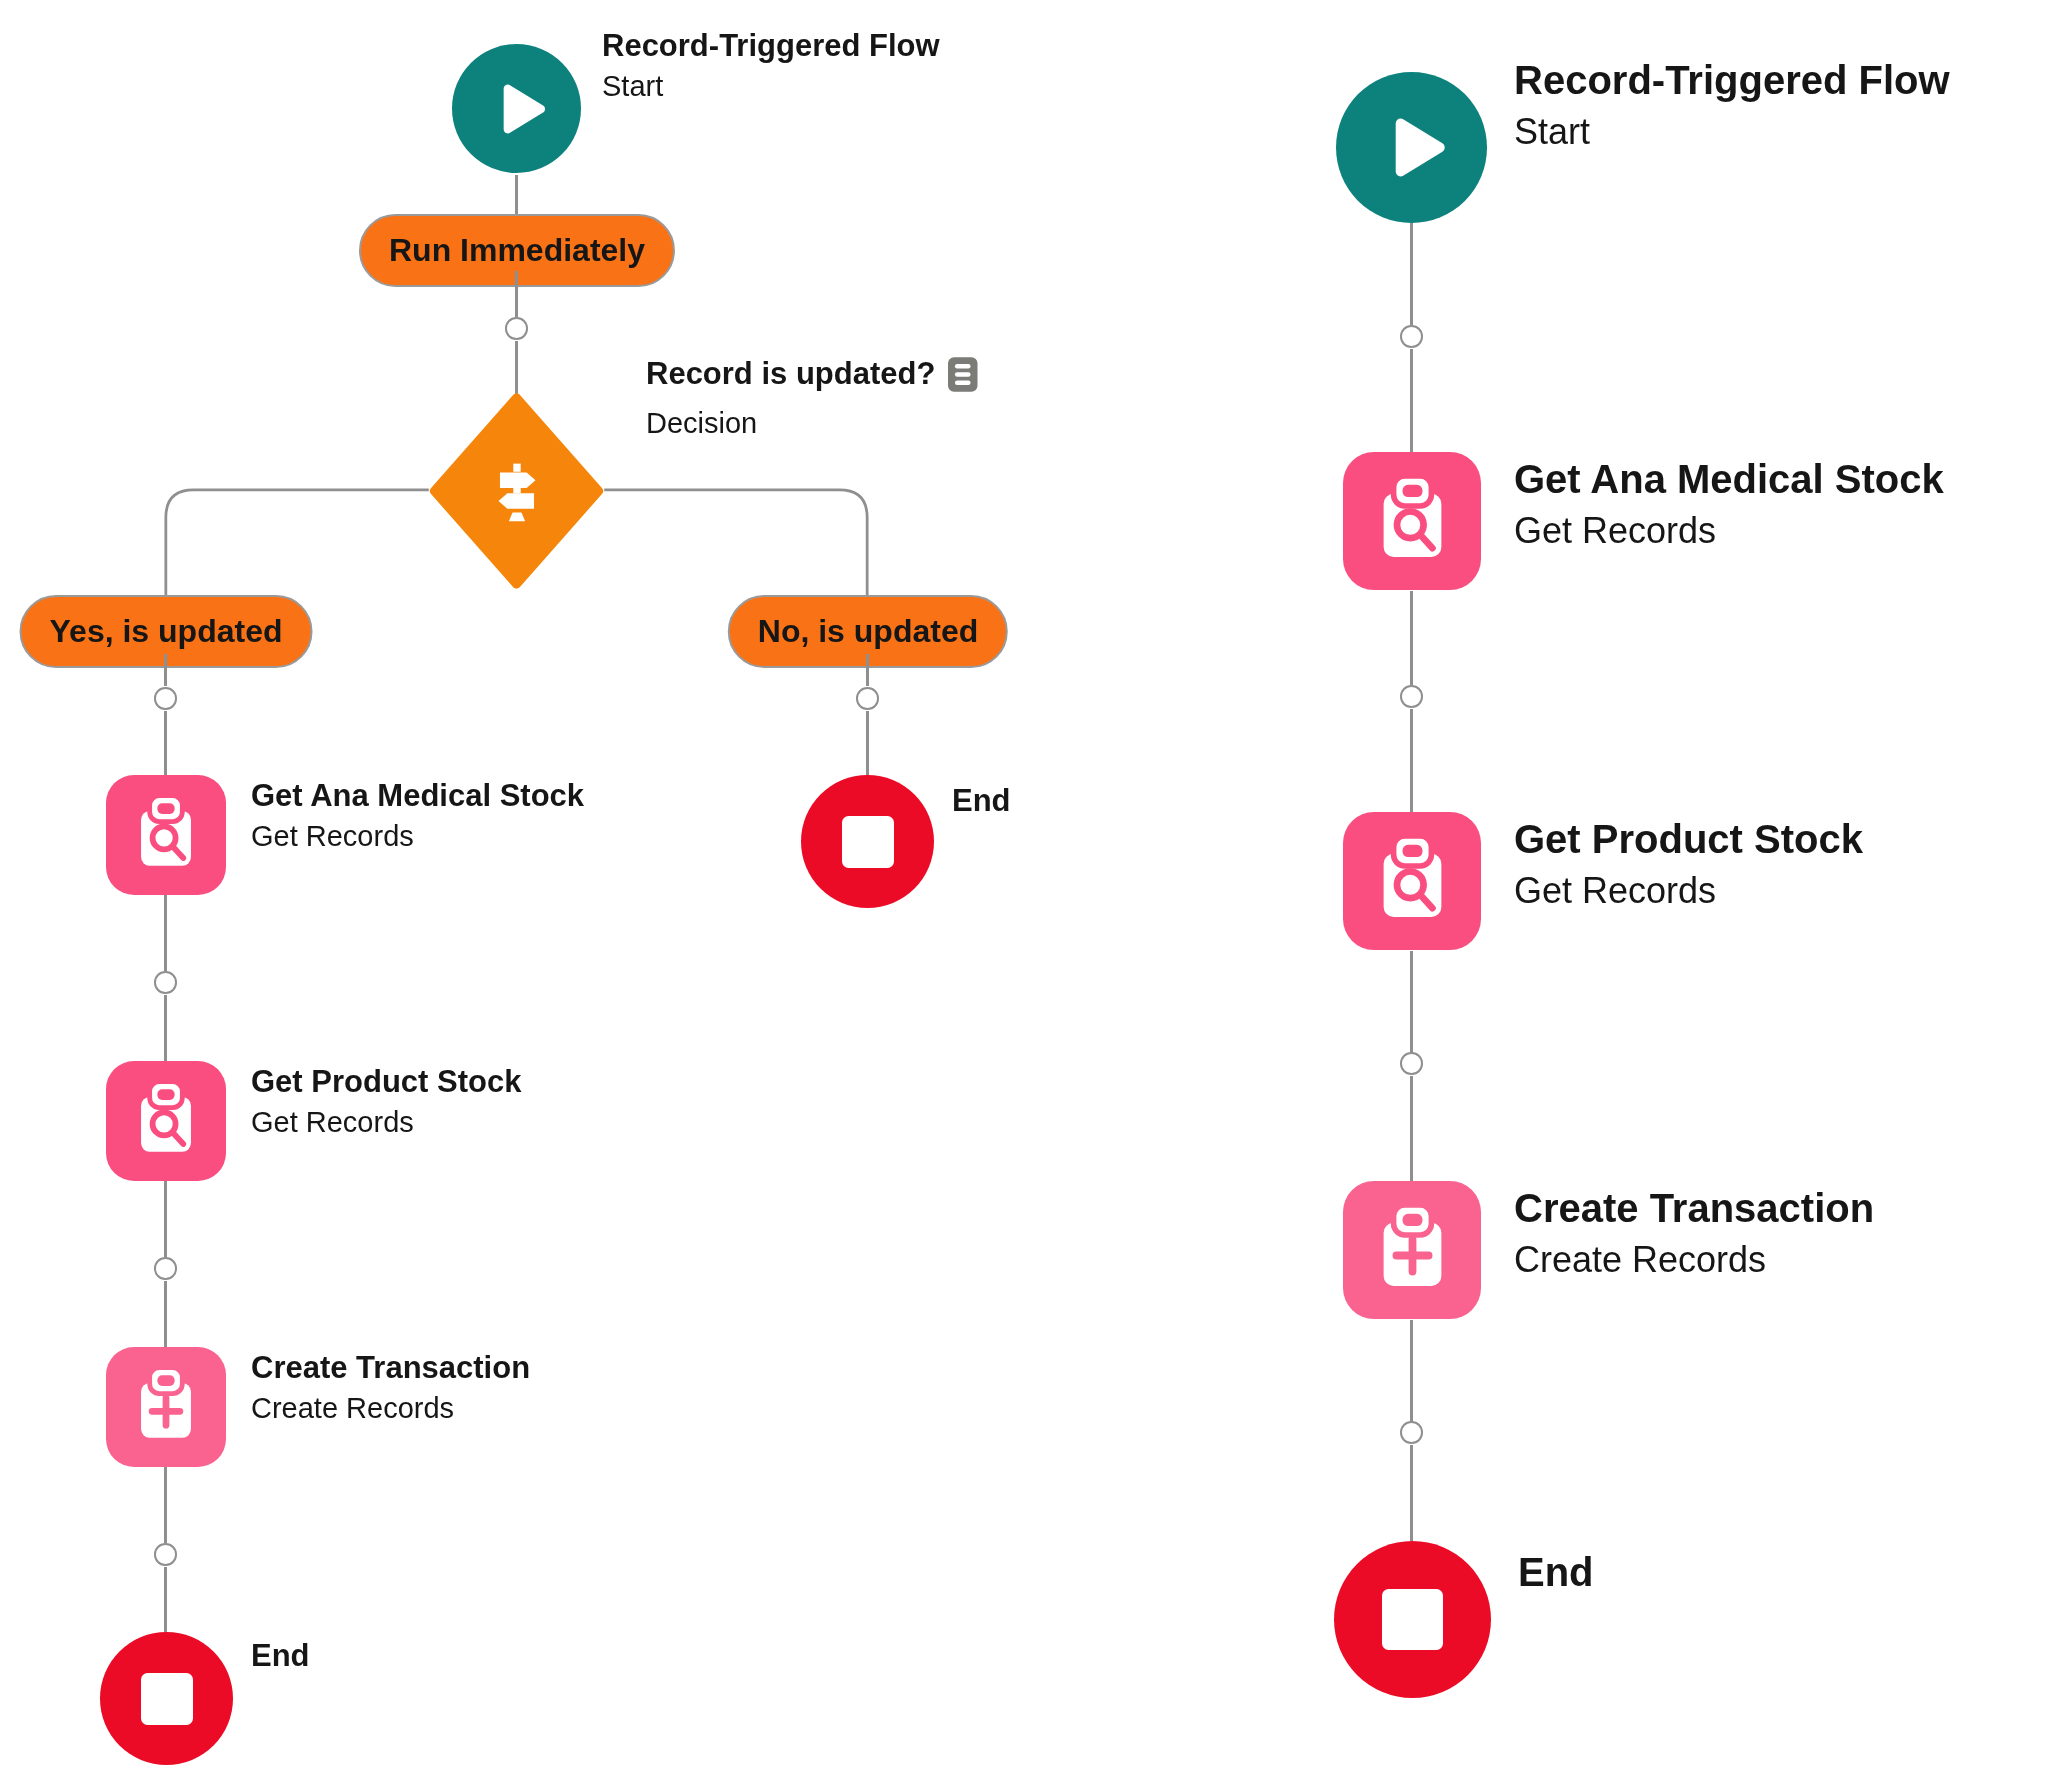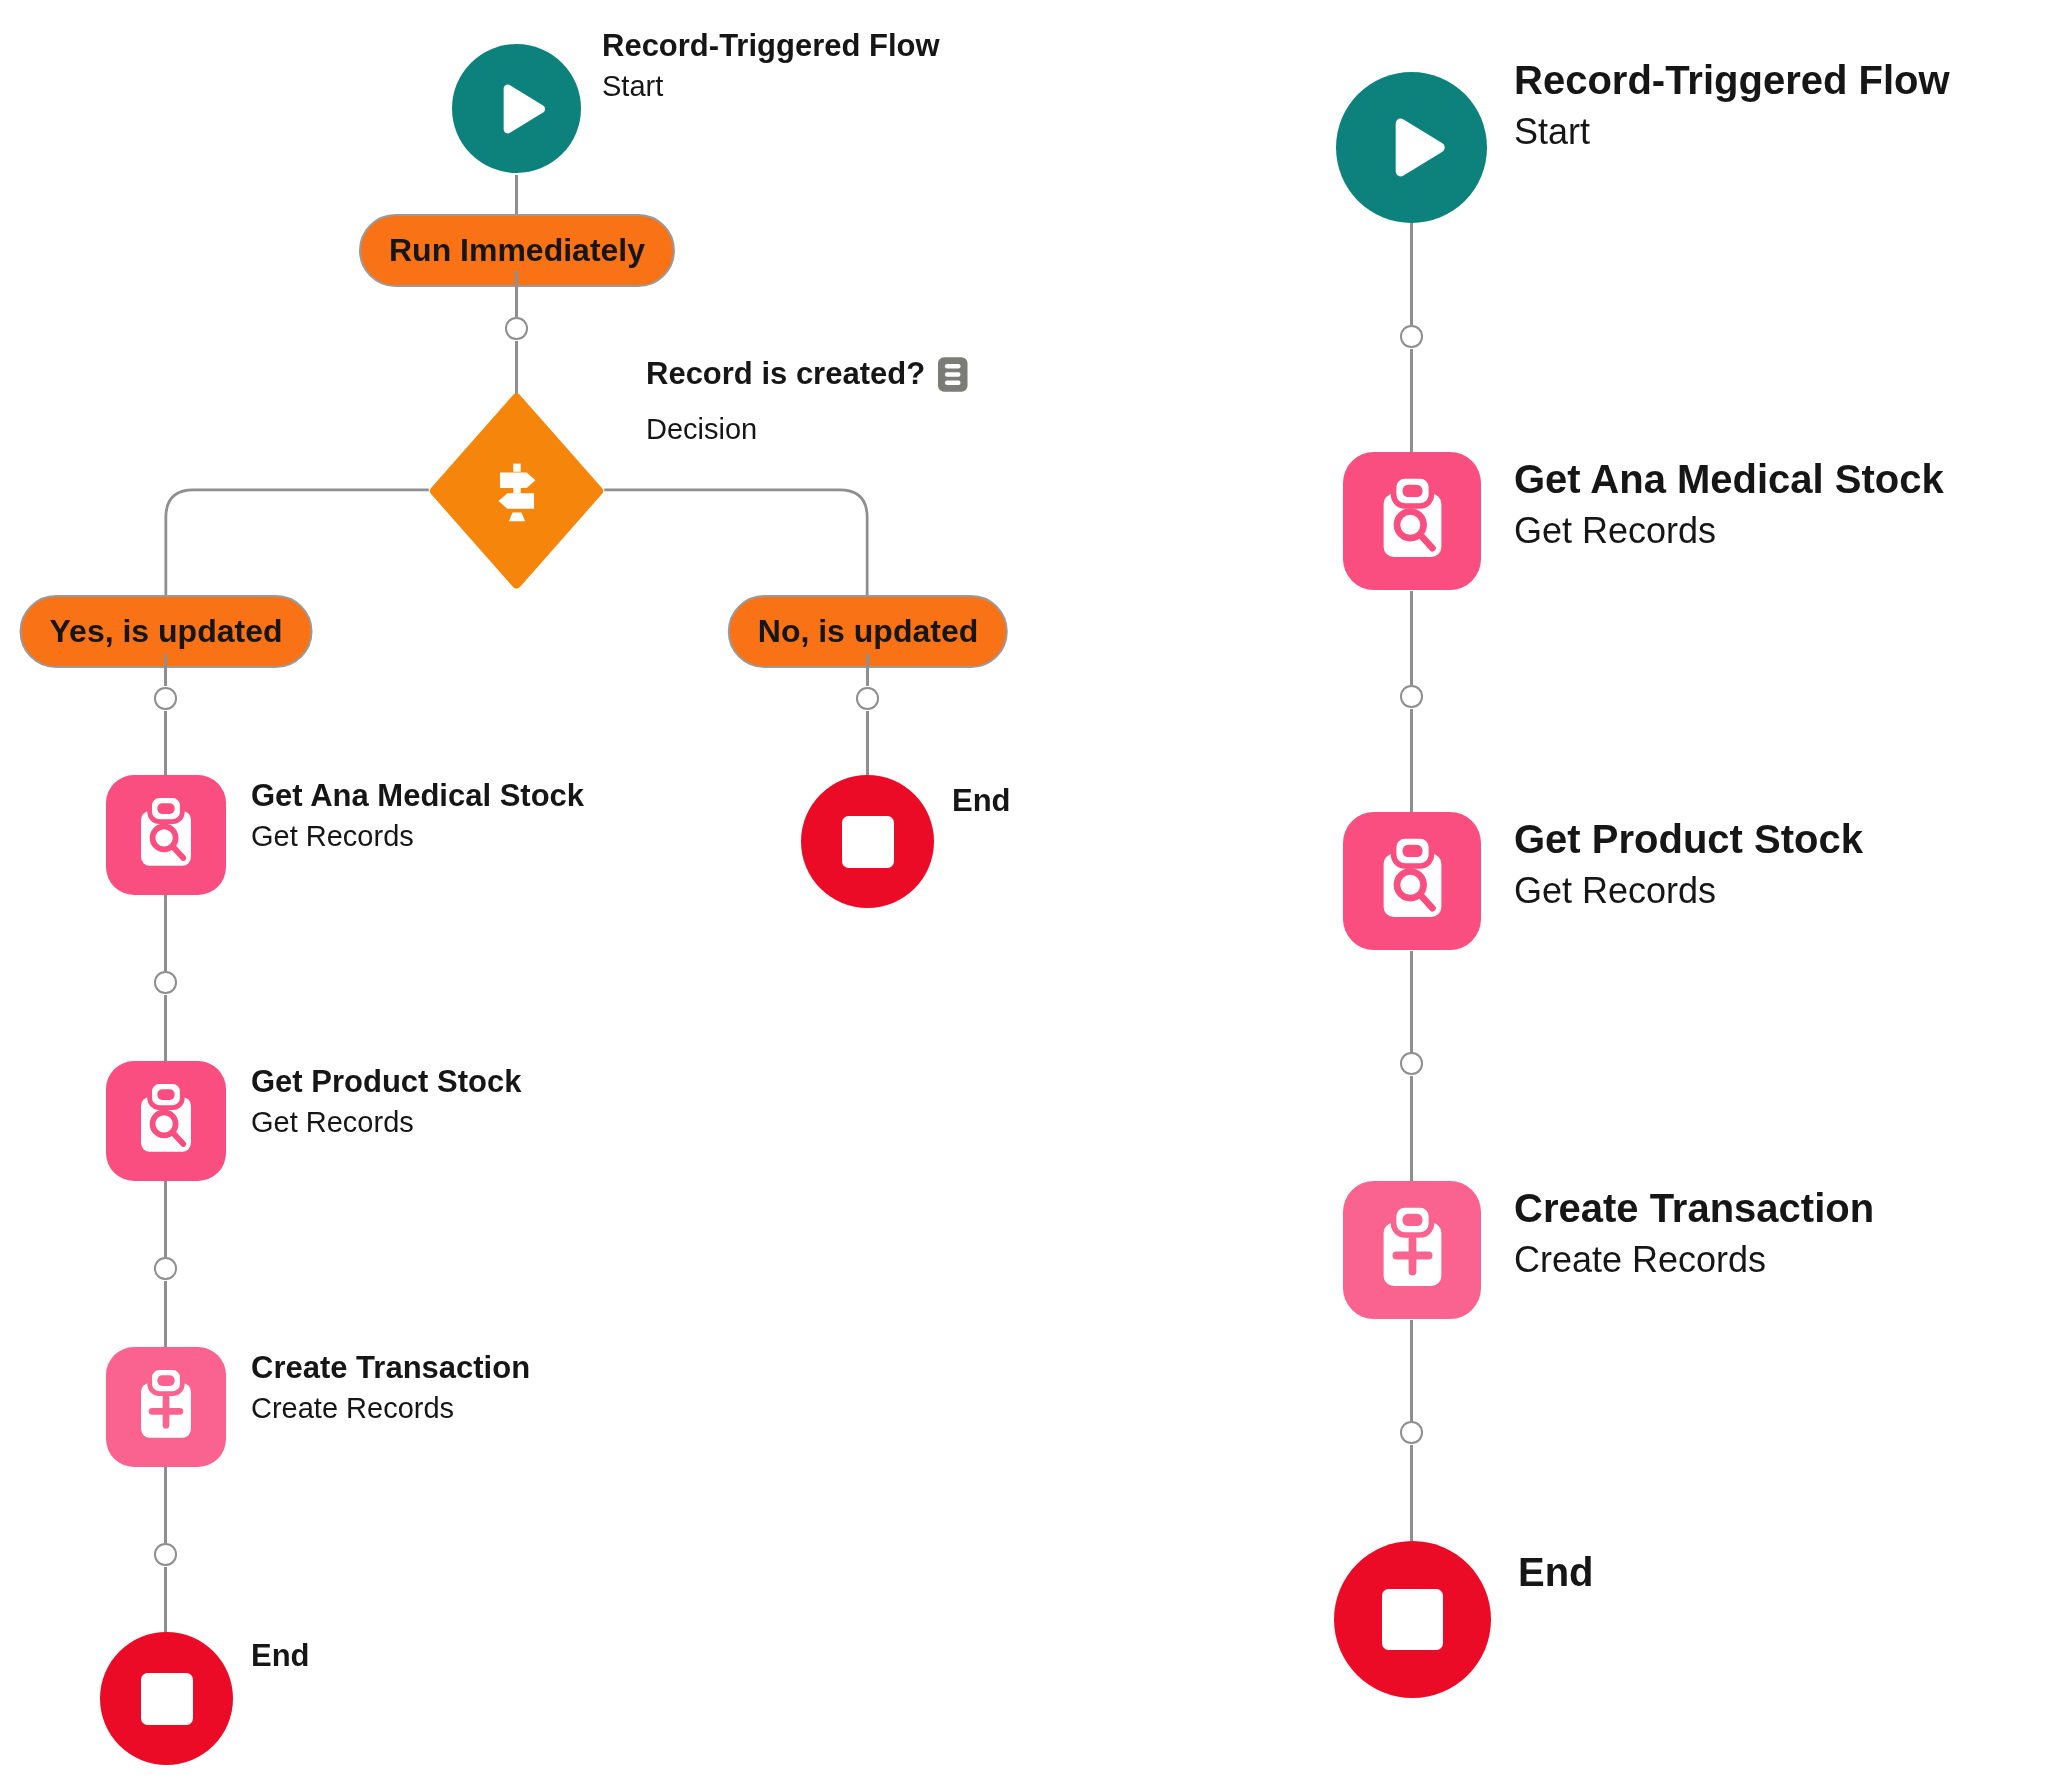--- a/index.html
+++ b/index.html
@@ -59,29 +59,29 @@
     <g fill="#fff">
       <rect x="45" y="13" width="10" height="11"></rect>
       <polygon points="27,25 63,25 75,35.5 63,46 27,46"></polygon>
       <rect x="45" y="46" width="10" height="7"></rect>
       <polygon points="37,53 73,53 73,74 37,74 25,63.5"></polygon>
       <polygon points="44,79 56,79 61,91 39,91"></polygon>
     </g>
   </svg>
   <div class="lbl sz-l" style="left:646px;top:356px;">
     <div class="dec-title-row">
-      <span class="t">Record is created?</span>
+      <span class="t">Record is updated?</span>
       <svg width="29.5" height="35" viewBox="0 0 34 40">
         <rect width="34" height="40" rx="7" fill="#7b7b78"></rect>
         <rect x="8" y="8" width="18" height="5" rx="2.5" fill="#fff"></rect>
         <rect x="8" y="17.5" width="18" height="5" rx="2.5" fill="#fff"></rect>
         <rect x="8" y="27" width="18" height="5" rx="2.5" fill="#fff"></rect>
       </svg>
     </div>
-    <div class="s" style="margin-top:19px;">Decision</div>
+    <div class="s" style="margin-top:13px;">Decision</div>
   </div>
 
   <svg class="curve" style="left:152px;top:488px;" width="286" height="111" viewBox="0 0 310 120">
     <path d="M 300 2 L 45 2 Q 15 2 15 32 L 15 118" fill="none" stroke="#8f8f8f" stroke-width="3"></path>
   </svg>
   <svg class="curve" style="left:595px;top:488px;" width="286" height="111" viewBox="0 0 310 120">
     <path d="M 10 2 L 265 2 Q 295 2 295 32 L 295 118" fill="none" stroke="#8f8f8f" stroke-width="3"></path>
   </svg>
 
   <div class="pill" style="left:166px;top:595px;">

